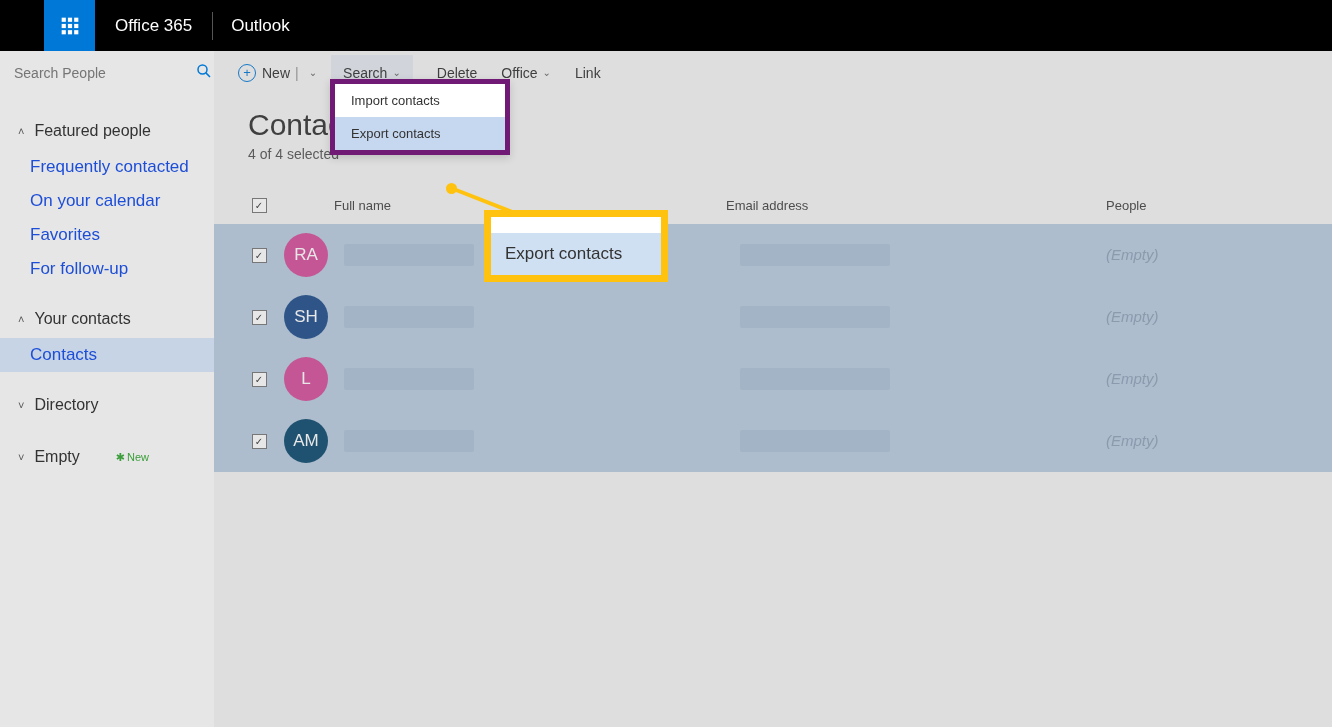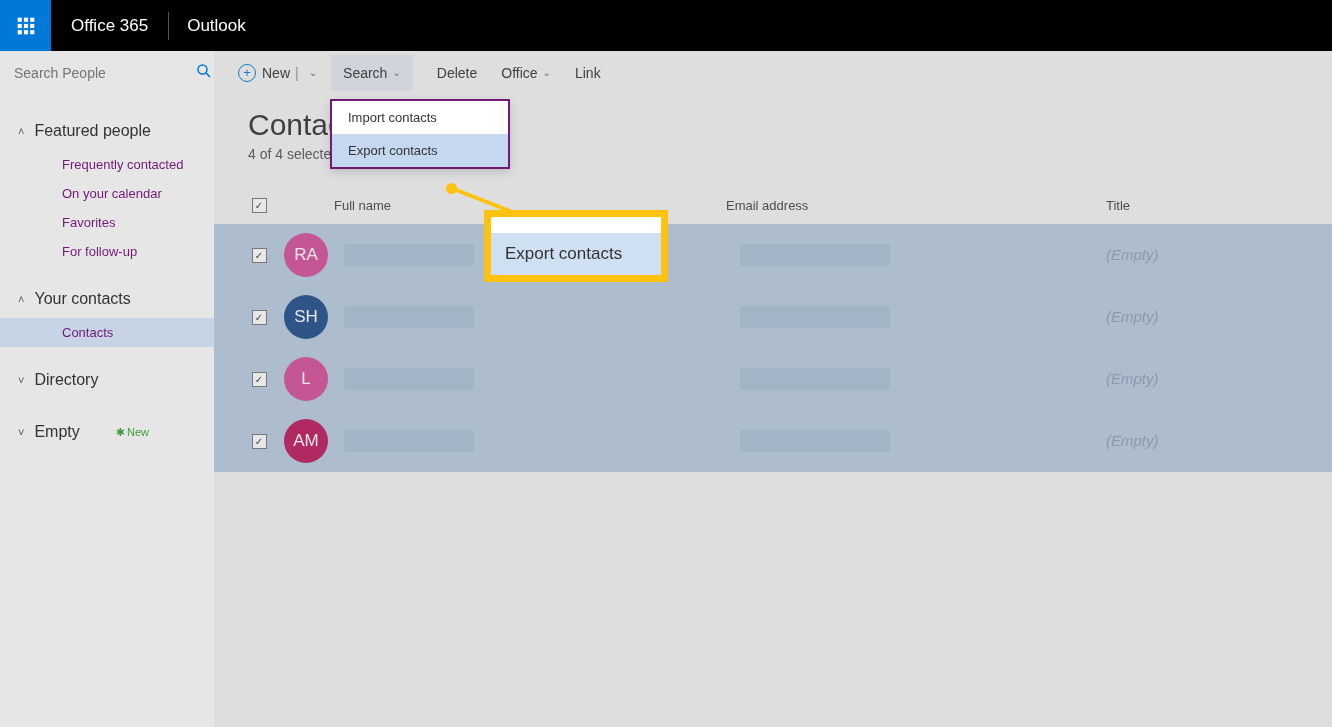--- a/index.html
+++ b/index.html
@@ -1,51 +1,51 @@
 <!DOCTYPE html>
 <html><head>
 <meta charset="utf-8">
 <style>
   * { box-sizing: border-box; margin: 0; padding: 0; font-family: "Segoe UI", Arial, sans-serif; }
   body { width: 1332px; height: 727px; background: #f0f0f0; overflow: hidden; position: relative; }
 
   
-  .topbar { height: 51px; background: #000; color: #fff; display: flex; align-items: center; }
+  .topbar { height: 51px; background: #000; color: #fff; display: flex; align-items: center; padding-left: 44px; }
   .waffle { width: 51px; height: 51px; background: #0078d7; display: flex; align-items: center; justify-content: center; }
   .waffle svg { width: 20px; height: 20px; }
   .brand { padding: 0 20px; font-size: 17px; cursor: pointer; }
   .divider-v { width: 1px; height: 28px; background: #555; }
   .app { padding: 0 18px; font-size: 17px; cursor: pointer; }
 
   
   .content { display: flex; height: calc(727px - 51px); }
   .sidebar { width: 214px; background: #e6e6e6; display: flex; flex-direction: column; }
   .search-row { height: 43px; display: flex; align-items: center; padding: 0 14px; }
   .search-input { flex: 1; border: none; background: transparent; font-size: 14px; color: #666; outline: none; }
   .search-icon { color: #0078d7; }
   .nav { padding-top: 18px; font-size: 14px; color: #333; }
   .nav-group-header { display: flex; align-items: center; padding: 10px 14px 10px 18px; cursor: pointer; }
   .nav-group-header .chev { margin-right: 10px; font-size: 11px; color: #555; }
   .nav-group-header .label { font-size: 16px; color: #333; }
-  .nav-item { padding: 7px 14px 7px 62px; font-size: 13px; color: #701a75; cursor: pointer; }
+  .nav-item { padding: 7px 14px 7px 30px; font-size: 17px; color: #1d4ed8; cursor: pointer; }
   .nav-item.selected { background: #c6d4e6; }
   .new-badge { color: #3b9e3b; font-size: 11px; margin-left: 36px; }
   .new-star { color: #3b9e3b; margin-right: 2px; }
 
   
   .main { flex: 1; background: #f5f5f5; position: relative; }
   .toolbar { height: 43px; display: flex; align-items: center; padding: 0 24px; font-size: 14px; color: #333; gap: 24px; }
   .tb-btn { display: flex; align-items: center; cursor: pointer; }
   .tb-btn .chev-down { margin-left: 5px; font-size: 10px; color: #666; }
   .plus-circle { width: 18px; height: 18px; border: 1.5px solid #0078d7; border-radius: 50%; display: inline-flex; align-items: center; justify-content: center; color: #0078d7; font-size: 13px; margin-right: 6px; }
   .tb-btn.new .pipe { margin: 0 5px; color: #999; }
   .tb-btn.manage { background: #e4e9f1; padding: 10px 12px; margin-left: -10px; }
 
   
-  .dropdown { position: absolute; left: 116px; top: 48px; width: 180px; background: #fff; border: 2px solid #701a75; box-shadow: 0 3px 8px rgba(0,0,0,0.15); z-index: 10; }
+  .dropdown { position: absolute; left: 116px; top: 28px; width: 180px; background: #fff; border: 5px solid #701a75; box-shadow: 0 3px 8px rgba(0,0,0,0.15); z-index: 10; }
   .dropdown-item { padding: 9px 16px; font-size: 13px; color: #333; cursor: pointer; }
   .dropdown-item.highlight { background: #c6d8ef; }
 
   
   .page-head { padding: 14px 0 0 34px; }
   .page-title { font-size: 30px; font-weight: 300; color: #333; }
   .page-sub { font-size: 14px; color: #555; margin-top: 4px; }
 
   
   .table { margin-top: 24px; }
@@ -170,21 +170,21 @@
     </div>
 
     <div class="table">
       <div class="thead">
         <div class="col-check">
             <span class="checkbox">✓</span>
           </div>
         <div class="col-avatar"></div>
         <div class="col-name">Full name</div>
         <div class="col-email">Email address</div>
-        <div class="col-title">Title</div>
+        <div class="col-title">People</div>
       </div>
       <div class="rows" id="rows">
           <div class="row">
             <div class="col-check">
               <span class="checkbox">✓</span>
             </div>
             <div class="col-avatar">
               <div class="avatar" style="background:#d64f9c">RA</div>
             </div>
             <div class="col-name">
@@ -223,21 +223,21 @@
             <div class="col-email">
               <div class="blur email"></div>
             </div>
             <div class="col-title"><span class="empty-text">(Empty)</span></div>
           </div>
           <div class="row">
             <div class="col-check">
               <span class="checkbox">✓</span>
             </div>
             <div class="col-avatar">
-              <div class="avatar" style="background:#be185d">AM</div>
+              <div class="avatar" style="background:#0c4a6e">AM</div>
             </div>
             <div class="col-name">
               <div class="blur name"></div>
             </div>
             <div class="col-email">
               <div class="blur email"></div>
             </div>
             <div class="col-title"><span class="empty-text">(Empty)</span></div>
           </div>
         </div>

